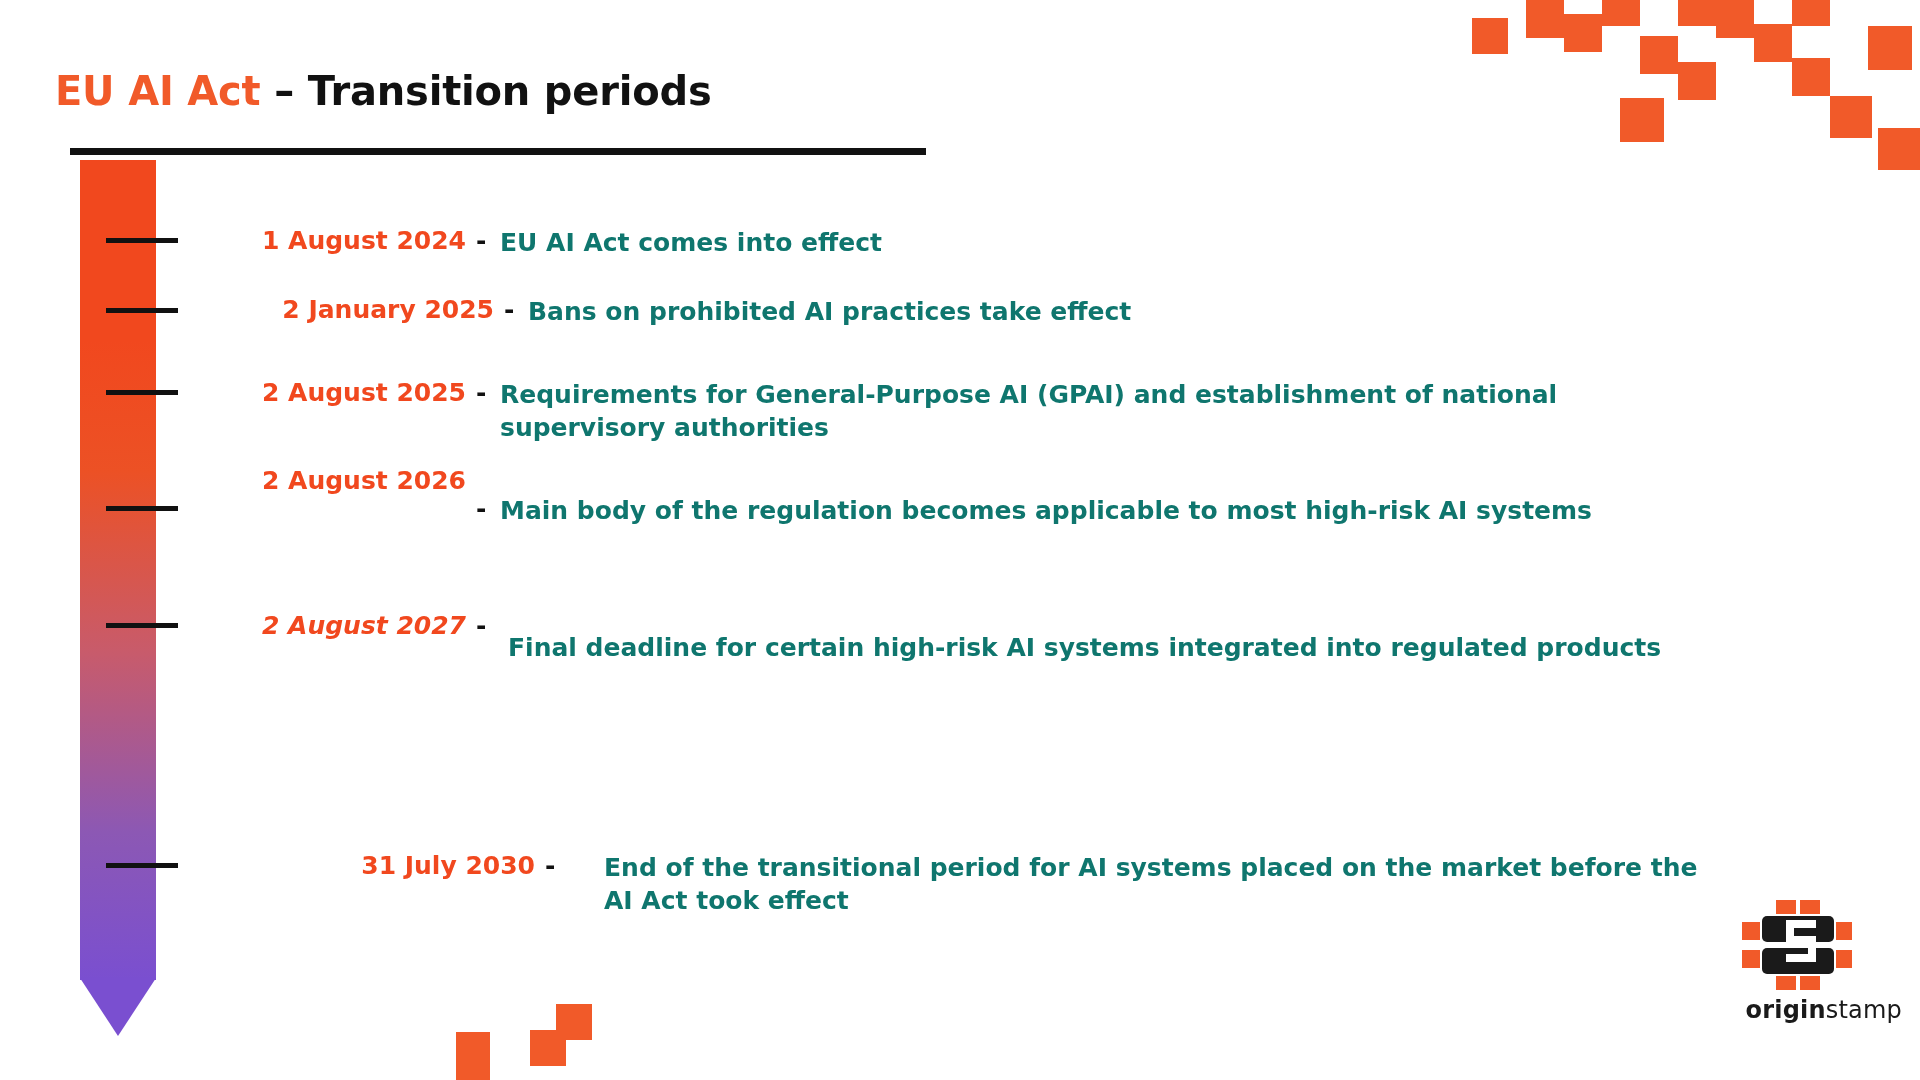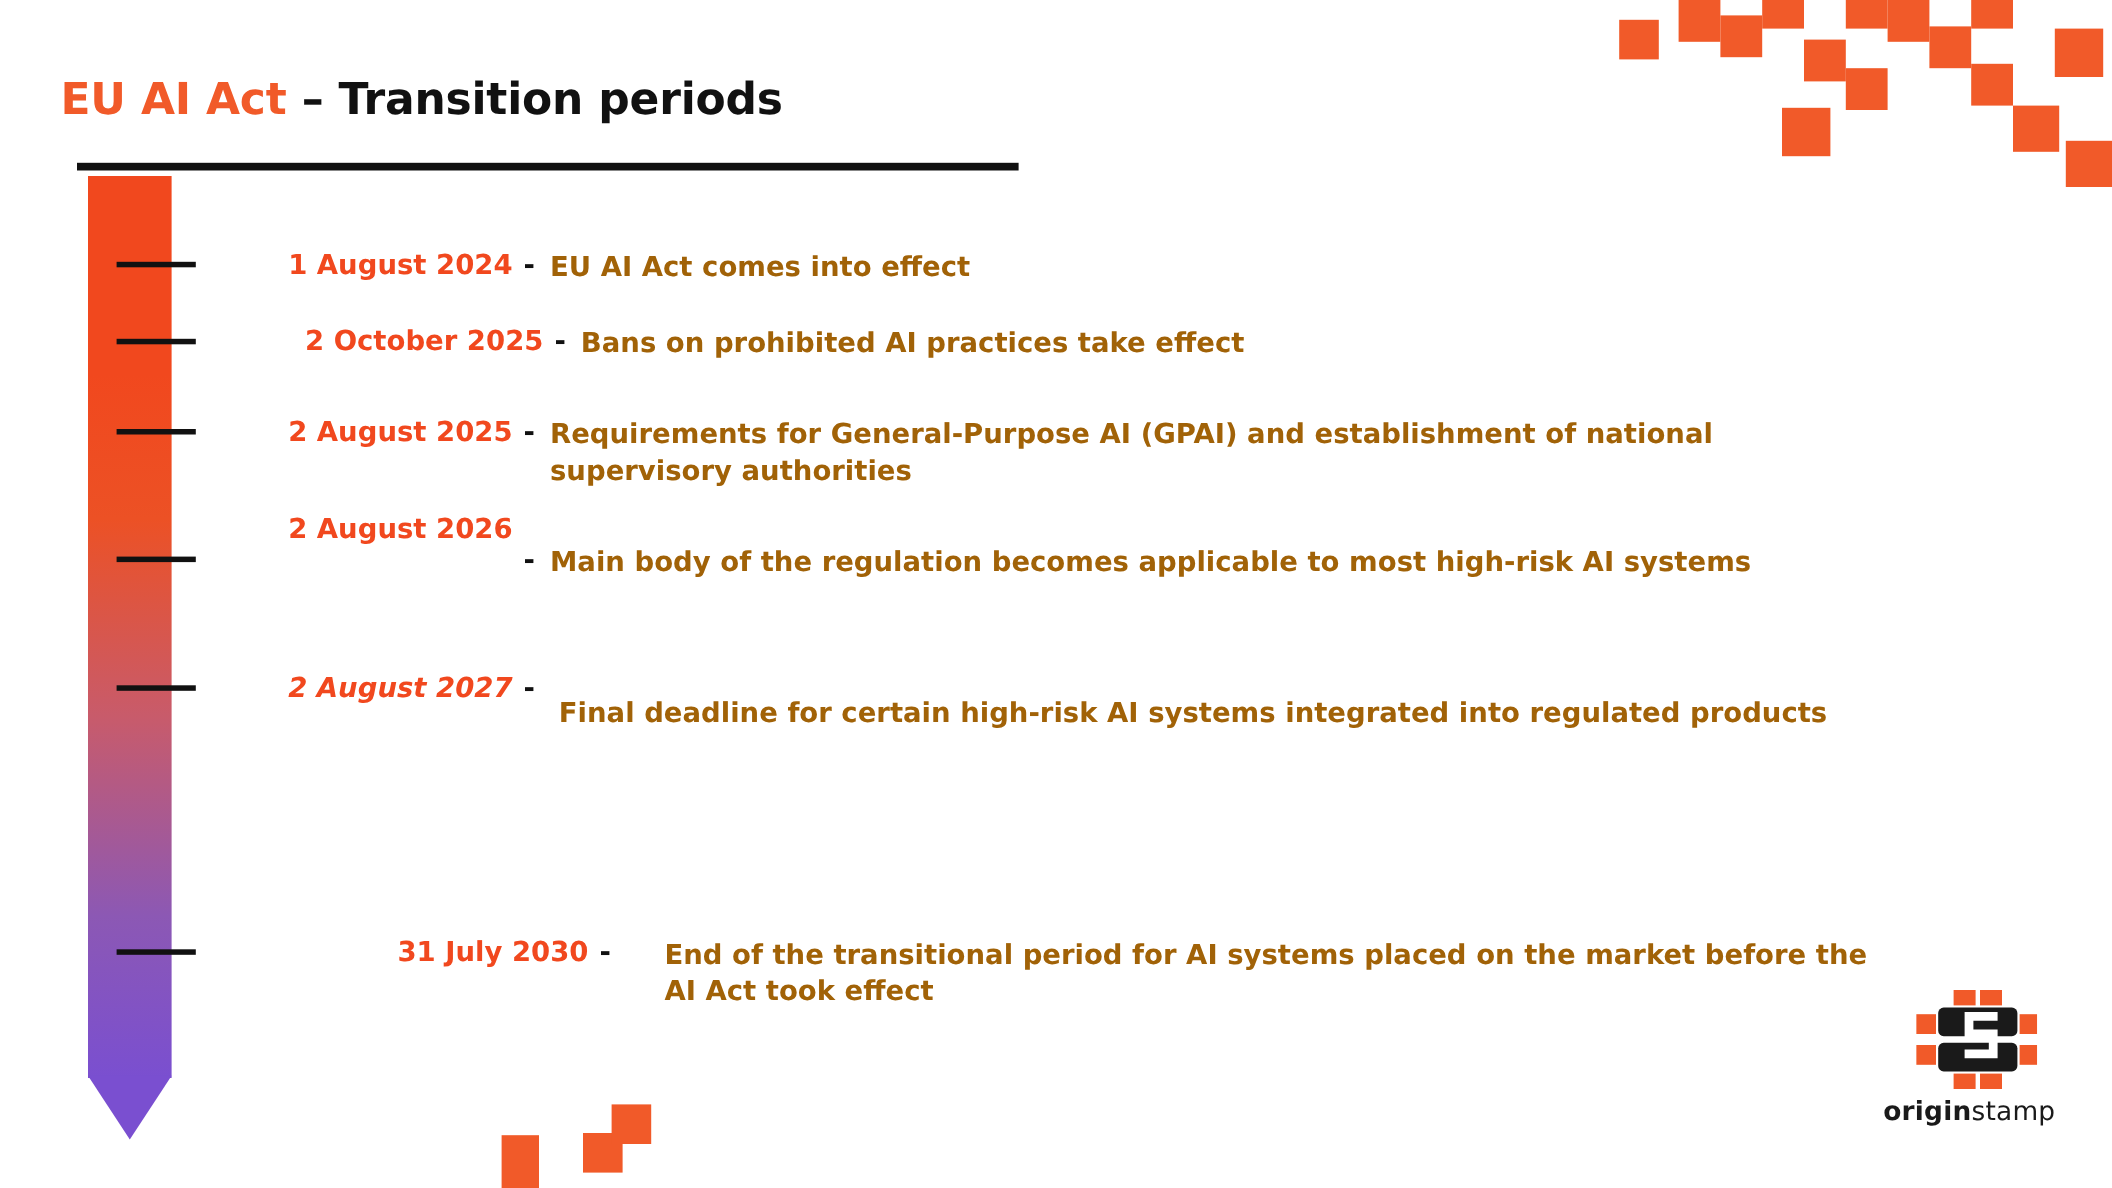--- a/index.html
+++ b/index.html
@@ -98,21 +98,21 @@
   .dash {
     position: absolute;
     font-size: 25px;
     font-weight: bold;
     color: #111111;
   }
   .desc {
     position: absolute;
     font-size: 25px;
     font-weight: bold;
-    color: #a16207;
+    color: #0f766e;
     line-height: 1.32;
   }
 
   
   .logo {
     position: absolute;
     left: 1712px;
     top: 900px;
     width: 190px;
     height: 130px;
@@ -122,21 +122,21 @@
     left: 30px;
     top: 0;
     width: 110px;
     height: 92px;
   }
   .logo-text {
     position: absolute;
     left: 0;
     top: 96px;
     width: 190px;
-    text-align: left;
+    text-align: right;
     font-size: 24px;
     color: #1A1A1A;
     letter-spacing: 0.2px;
   }
   .logo-text b { font-weight: bold; }
 </style>
 </head>
 <body>
 
 <div>
@@ -177,21 +177,21 @@
 
   <div>
     <div class="tick" style="left:106px; top:238px;"></div>
     <div class="date" style="left:0px; top:226px; width:466px;">1 August 2024</div>
     <div class="dash" style="left:476px; top:226px;">-</div>
     <div class="desc" style="left:500px; top:226px; width:1340px;">EU AI Act comes into effect</div>
   </div>
 
   <div>
     <div class="tick" style="left:106px; top:308px;"></div>
-    <div class="date" style="left:0px; top:295px; width:494px;">2 October 2025</div>
+    <div class="date" style="left:0px; top:295px; width:494px;">2 January 2025</div>
     <div class="dash" style="left:504px; top:295px;">-</div>
     <div class="desc" style="left:528px; top:295px; width:1320px;">Bans on prohibited AI practices take effect</div>
   </div>
 
   <div>
     <div class="tick" style="left:106px; top:390px;"></div>
     <div class="date" style="left:0px; top:378px; width:466px;">2 August 2025</div>
     <div class="dash" style="left:476px; top:378px;">-</div>
     <div class="desc" style="left:500px; top:378px; width:1200px;">Requirements for General-Purpose AI (GPAI) and establishment of national supervisory authorities</div>
   </div>

